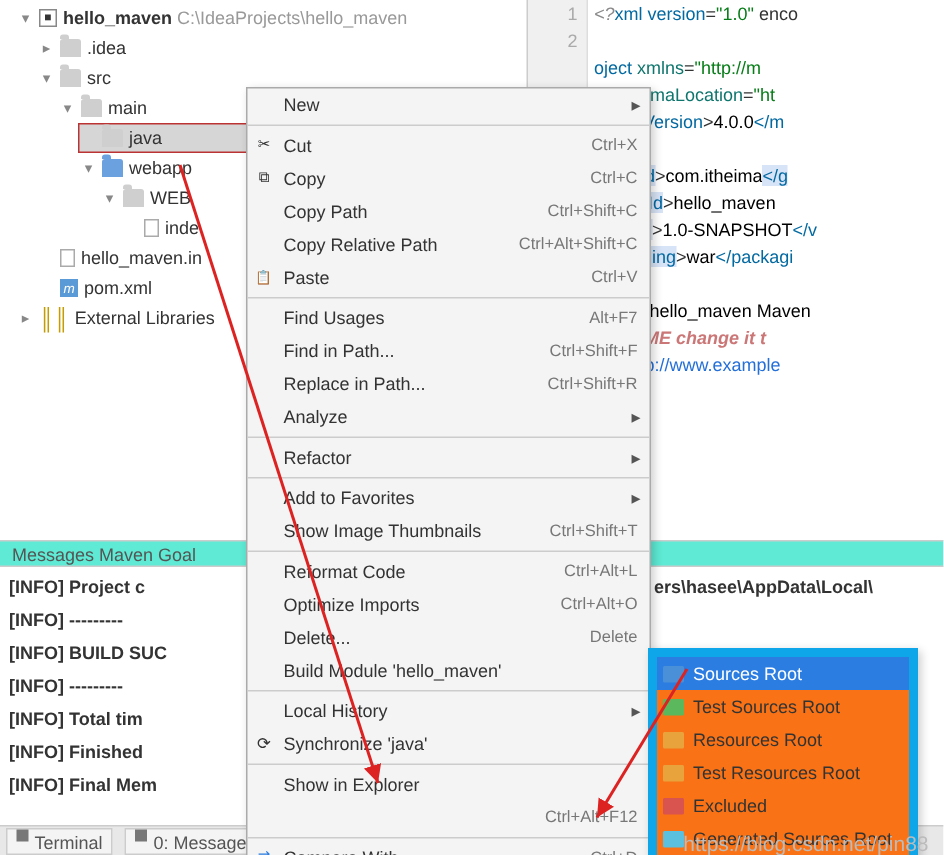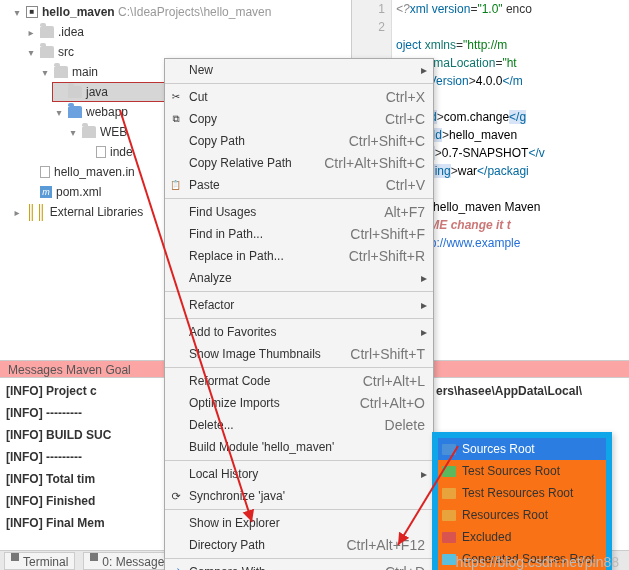--- a/index.html
+++ b/index.html
@@ -25,30 +25,30 @@
 .gutter { position:absolute; left:0; top:0; width:40px; background:#f0f0f0; border-right:1px solid #ddd; height:360px;}
 .gut-line { height:18px; line-height:18px; text-align:right; padding-right:6px; color:#aaa;}
 .code { position:absolute; left:44px; top:0; right:0;}
 .code-line { height:18px; line-height:18px; white-space:nowrap;}
 .kw { font-style:italic; color:#888;} .tag { color:#0369a1;} .attr{color:#0f766e;} .str{color:#067d17;} .txt{color:#000;}
 .hl { background:#d7e3f6; }
 .comment { color:#888; font-style:italic;}
 .fixme { color:#c77; font-style:italic; font-weight:bold;}
 .link{color:#2470d8;}
 
-.msgbar { left:0; top:360px; width:629px; height:18px; background:#fca5a5; border-top:1px solid #ccc; border-bottom:1px solid #ccc; padding-left:8px; line-height:18px; color:#555;}
+.msgbar { left:0; top:360px; width:629px; height:18px; background:#5eead4; border-top:1px solid #ccc; border-bottom:1px solid #ccc; padding-left:8px; line-height:18px; color:#555;}
 .console { left:6px; top:380px; width:617px; font-family:"Consolas",monospace; font-size:12px; line-height:22px;font-weight:bold;}
 .console div { white-space:nowrap; overflow:hidden;}
 .bottom-tabs { left:0; bottom:0; width:629px; height:20px; background:#e8e8e8; border-top:1px solid #ccc; display:flex; align-items:center; padding-left:4px; gap:8px;}
 .btab { padding:0 6px; height:18px; line-height:18px; background:#f4f4f4; border:1px solid #ccc; color:#555; display:flex; gap:4px;}
 .btab .sq { width:8px; height:8px; background:#777;}
 
 .context-menu { position:absolute; left:164px; top:58px; width:270px; background:#f4f4f4; border:1px solid #aaa; box-shadow:2px 2px 6px rgba(0,0,0,0.2);}
 .mi { height:22px; line-height:22px; display:flex; align-items:center; padding:0 8px 0 24px; position:relative; cursor:default;}
-.mi .sc { margin-left:auto; color:#777; font-size:14px;}
+.mi .sc { margin-left:auto; color:#777; font-size:11px;}
 .mi .arr { position:absolute; right:6px; color:#555;}
 .sep { height:1px; background:#ccc; margin:2px 0;}
 .mi .ic { position:absolute; left:4px; width:14px; height:14px; display:flex; align-items:center; justify-content:center;}
 .ic-cut::before{content:"✂"; font-size:10px;}
 .ic-copy::before{content:"⧉"; font-size:10px;}
 .ic-paste::before{content:"📋"; font-size:9px;}
 .ic-sync::before{content:"⟳"; font-size:11px;}
 .ic-cmp::before{content:"⇄"; color:#2b7de1; font-size:10px;}
 
 .submenu { position:absolute; left:432px; top:432px; width:180px; background:#f97316; border:6px solid #0ea5e9; box-shadow:2px 2px 6px rgba(0,0,0,0.2);}
@@ -127,23 +127,23 @@
     <div class="gut-line">1</div>
     <div class="gut-line">2</div>
   </div>
   <div class="code">
     <div class="code-line"><span class="kw">&lt;?</span><span class="tag">xml version</span><span>=</span><span class="str">"1.0"</span><span> enco</span></div>
     <div class="code-line"></div>
     <div class="code-line"><span class="tag">oject </span><span class="attr">xmlns</span><span>=</span><span class="str">"http://m</span></div>
     <div class="code-line"><span class="attr">si:schemaLocation</span><span>=</span><span class="str">"ht</span></div>
     <div class="code-line"><span class="tag">modelVersion</span><span>&gt;</span><span class="txt">4.0.0</span><span class="tag">&lt;/m</span></div>
     <div class="code-line"></div>
-    <div class="code-line"><span class="tag hl">groupId</span><span>&gt;</span><span class="txt">com.change</span><span class="tag hl">&lt;/g</span></div>
+    <div class="code-line"><span class="tag hl">groupId</span><span>&gt;</span><span class="txt">com.itheima</span><span class="tag hl">&lt;/g</span></div>
     <div class="code-line"><span class="tag hl">artifactId</span><span>&gt;</span><span class="txt">hello_maven</span></div>
-    <div class="code-line"><span class="tag hl">version</span><span>&gt;</span><span class="txt">0.7-SNAPSHOT</span><span class="tag">&lt;/v</span></div>
+    <div class="code-line"><span class="tag hl">version</span><span>&gt;</span><span class="txt">1.0-SNAPSHOT</span><span class="tag">&lt;/v</span></div>
     <div class="code-line"><span class="tag hl">packaging</span><span>&gt;</span><span class="txt">war</span><span class="tag">&lt;/packagi</span></div>
     <div class="code-line"></div>
     <div class="code-line"><span class="tag hl">name</span><span>&gt;</span><span class="txt">hello_maven Maven</span></div>
     <div class="code-line"><span class="comment">!--</span><span class="fixme"> FIXME change it t</span></div>
     <div class="code-line"><span class="tag hl">url</span><span>&gt;</span><span class="link">http://www.example</span></div>
     <div class="code-line"><span>ject</span></div>
   </div>
 </div>
 
 <div class="pane msgbar">
@@ -254,47 +254,46 @@
     </div>
     <div class="mi">
       <span class="ic ic-sync"></span>
       <span>Synchronize 'java'</span>
     </div>
     <div class="sep"></div>
     <div class="mi">
       <span>Show in Explorer</span>
     </div>
     <div class="mi">
-      <span>Directory Path</span>
       <span class="sc">Ctrl+Alt+F12</span>
     </div>
     <div class="sep"></div>
     <div class="mi">
       <span class="ic ic-cmp"></span>
       <span>Compare With...</span>
       <span class="sc">Ctrl+D</span>
     </div>
   </div>
 
 <div class="submenu" id="sub">
     <div class="smi sel">
       <span class="fic blue"></span>
       <span>Sources Root</span>
     </div>
     <div class="smi">
       <span class="fic green"></span>
       <span>Test Sources Root</span>
     </div>
     <div class="smi">
+      <span class="fic orange"></span>
+      <span>Resources Root</span>
+    </div>
+    <div class="smi">
       <span class="fic torange"></span>
       <span>Test Resources Root</span>
-    </div>
-    <div class="smi">
-      <span class="fic orange"></span>
-      <span>Resources Root</span>
     </div>
     <div class="smi">
       <span class="fic red"></span>
       <span>Excluded</span>
     </div>
     <div class="smi">
       <span class="fic teal"></span>
       <span>Generated Sources Root</span>
     </div>
   </div>

